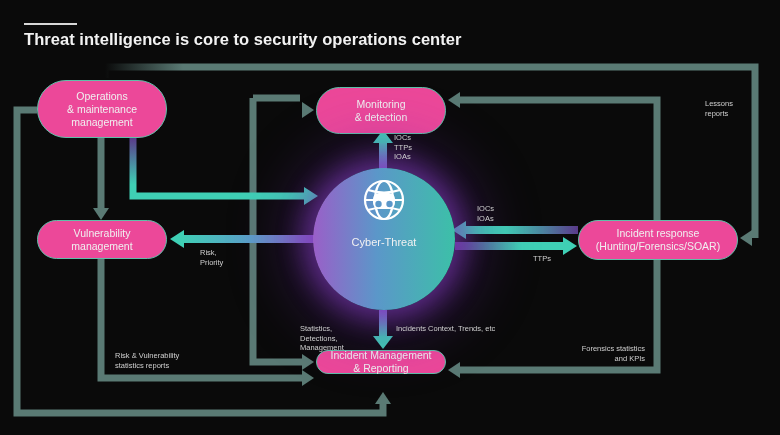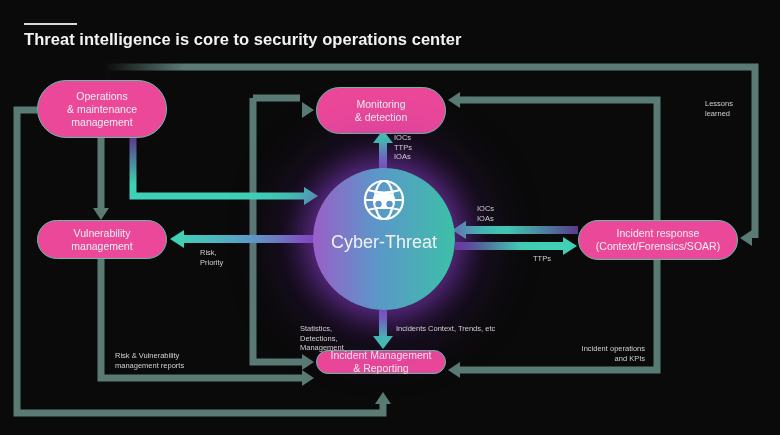--- a/index.html
+++ b/index.html
@@ -24,21 +24,21 @@
   .node span { display:block; white-space:nowrap; }
   .lbl { position:absolute; font-size:7.5px; line-height:9.5px; color:#d0d0d0; white-space:nowrap; }
   .lbl span { display:block; }
   .cti {
     position:absolute; left:313px; top:168px; width:142px; height:142px; border-radius:50%;
     background:linear-gradient(90deg,#9a5fc8 0%,#5b97c9 45%,#3cc0a8 100%);
     box-shadow:0 0 25px 10px rgba(130,60,190,0.55), 0 0 60px 25px rgba(110,40,170,0.35);
     text-align:center; color:#f2f2f2;
   }
   .cti .icon { position:absolute; left:49px; top:10px; width:44px; height:44px; }
-  .cti .name { position:absolute; left:0; right:0; top:67px; font-size:18px; line-height:15px; }
+  .cti .name { position:absolute; left:0; right:0; top:67px; font-size:11px; line-height:15px; }
   .cti .name span { display:block; }
 </style>
 </head>
 <body>
 
 <div class="rule"></div>
 <div class="title">Threat intelligence is core to security operations center</div>
 
 <svg class="diagram" width="780" height="435" viewBox="0 0 780 435">
   <defs>
@@ -137,21 +137,21 @@
   <span>&amp; detection</span>
 </div>
 
 <div class="node" style="left:37px;top:220px;width:130px;height:39px;">
   <span>Vulnerability</span>
   <span>management</span>
 </div>
 
 <div class="node" style="left:578px;top:220px;width:160px;height:40px;">
   <span>Incident response</span>
-  <span>(Context/Forensics/SOAR)</span>
+  <span>(Hunting/Forensics/SOAR)</span>
 </div>
 
 <div class="node" style="left:316px;top:350px;width:130px;height:24px;">
   <span>Incident Management</span>
   <span>&amp; Reporting</span>
 </div>
 
 <div class="cti">
   <svg class="icon" viewBox="0 0 44 44">
     <g fill="none" stroke="#ffffff" stroke-width="2.2">
@@ -171,21 +171,21 @@
 </div>
 
 <div class="lbl" style="left:394px;top:133px;">
   <span>IOCs</span>
   <span>TTPs</span>
   <span>IOAs</span>
 </div>
 
 <div class="lbl" style="left:705px;top:99px;text-align:left;width:36px;">
   <span>Lessons</span>
-  <span>learned</span>
+  <span>reports</span>
 </div>
 
 <div class="lbl" style="left:477px;top:204px;">
   <span>IOCs</span>
   <span>IOAs</span>
 </div>
 
 <div class="lbl" style="left:533px;top:254px;">
   <span>TTPs</span>
 </div>
@@ -200,19 +200,19 @@
   <span>Detections,</span>
   <span>Management</span>
 </div>
 
 <div class="lbl" style="left:396px;top:324px;">
   <span>Incidents Context, Trends, etc</span>
 </div>
 
 <div class="lbl" style="left:115px;top:351px;">
   <span>Risk &amp; Vulnerability</span>
-  <span>management reports</span>
+  <span>statistics reports</span>
 </div>
 
 <div class="lbl" style="left:578px;top:344px;text-align:right;width:67px;">
-  <span>Incident operations</span>
+  <span>Forensics statistics</span>
   <span>and KPIs</span>
 </div>
 
 </body></html>

